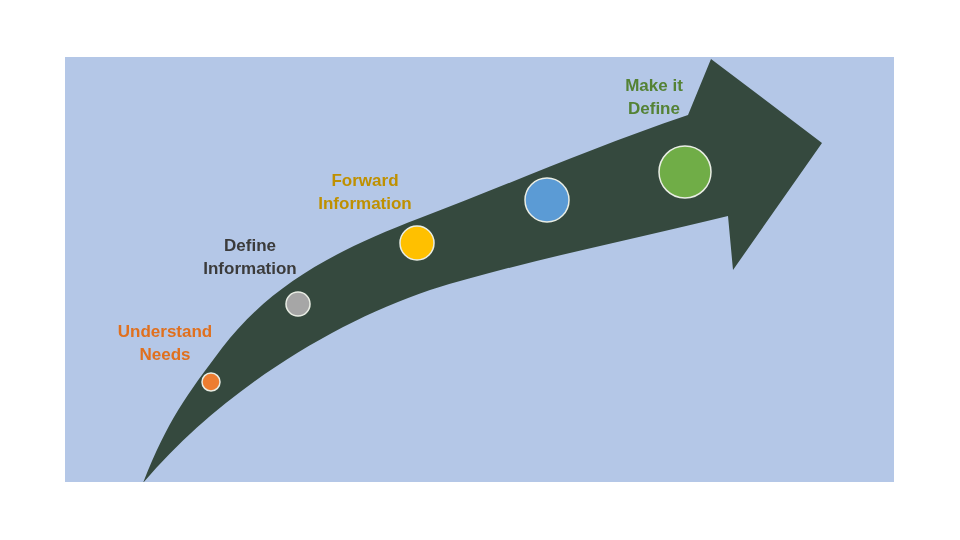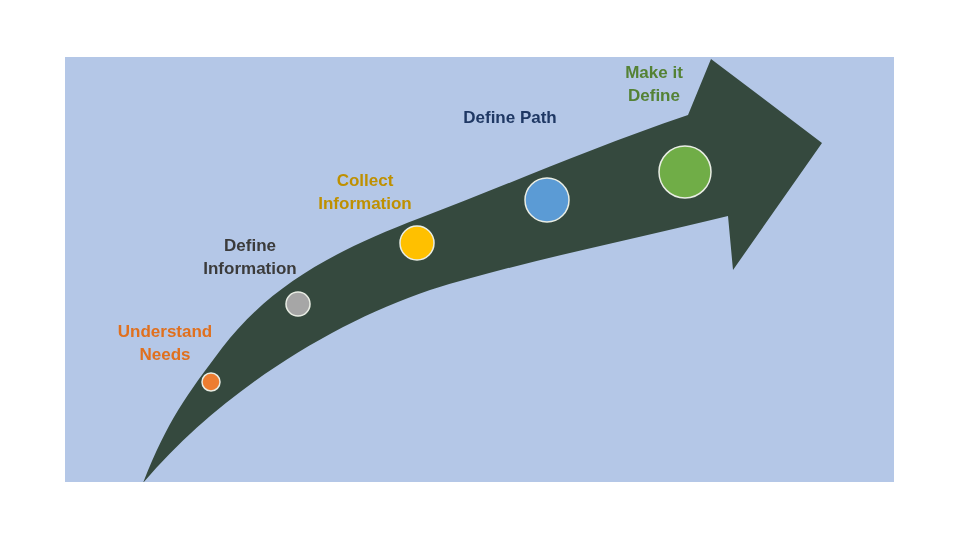--- a/index.html
+++ b/index.html
@@ -67,26 +67,25 @@
     <div>Understand</div>
     <div>Needs</div>
   </div>
 
   <div class="step-label label-2" style="color: rgb(59, 59, 59);">
     <div>Define</div>
     <div>Information</div>
   </div>
 
   <div class="step-label label-3" style="color: rgb(191, 144, 0);">
-    <div>Collect</div>
+    <div>Forward</div>
     <div>Information</div>
   </div>
 
   <div class="step-label label-4" style="color: rgb(31, 56, 100);">
-    <div>Define Path</div>
   </div>
 
-  <div class="step-label label-5" style="color: rgb(84, 130, 53);">
+  <div class="step-label label-5" style="color: rgb(84, 130, 53); margin-top: 13px;">
     <div>Make it</div>
     <div>Define</div>
   </div>
 
 </div>
 
 </body></html>

